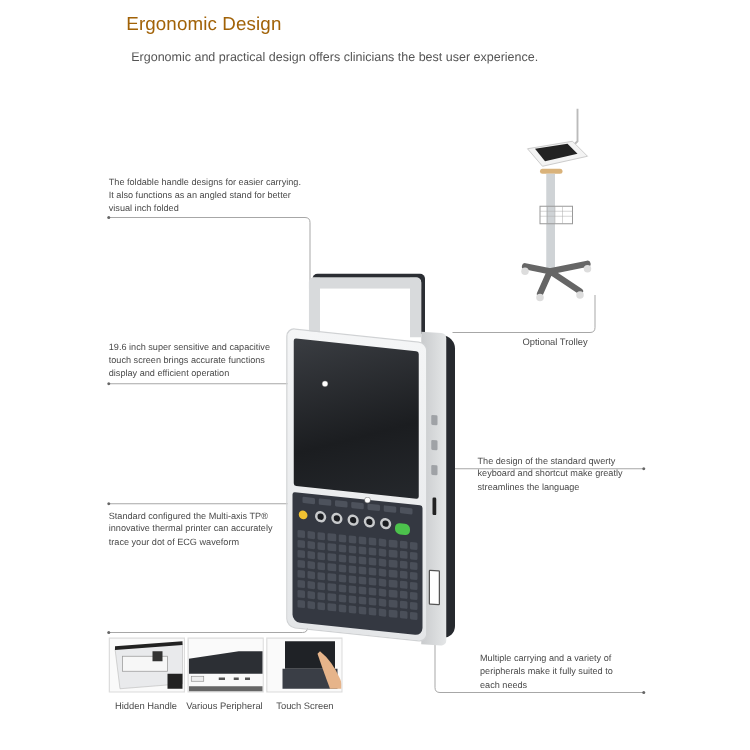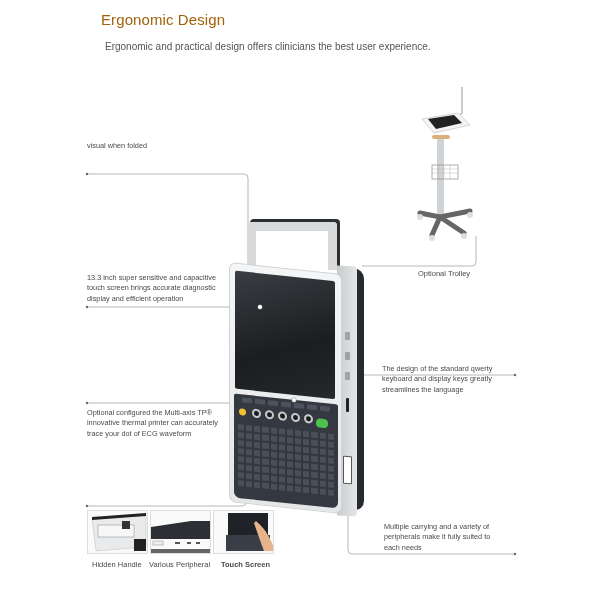--- a/index.html
+++ b/index.html
@@ -70,35 +70,37 @@
     <circle cx="87" cy="174" r="1.2"></circle>
       <circle cx="87" cy="307" r="1.2"></circle>
     <circle cx="87" cy="403" r="1.2"></circle>
       <circle cx="87" cy="506" r="1.2"></circle>
     <circle cx="515" cy="375" r="1.2"></circle>
       <circle cx="515" cy="554" r="1.2"></circle>
   </g>
 </svg>
 
 <div class="callout" style="left:87px;top:141px;">
-  <div>visual when folded</div>
+  <div>The foldable handle designs for easier carrying.</div>
+  <div>It also functions as an angled stand for better</div>
+  <div>visual inch folded</div>
 </div>
 <div class="callout" style="left:87px;top:273px;">
-  <div>13.3 inch super sensitive and capacitive</div>
-  <div>touch screen brings accurate diagnostic</div>
+  <div>19.6 inch super sensitive and capacitive</div>
+  <div>touch screen brings accurate functions</div>
   <div>display and efficient operation</div>
 </div>
 <div class="callout" style="left:87px;top:408px;">
-  <div>Optional configured the Multi-axis TP®</div>
+  <div>Standard configured the Multi-axis TP®</div>
   <div>innovative thermal printer can accurately</div>
   <div>trace your dot of ECG waveform</div>
 </div>
 <div class="callout" style="left:382px;top:364px;">
   <div>The design of the standard qwerty</div>
-  <div>keyboard and display keys greatly</div>
+  <div>keyboard and shortcut make greatly</div>
   <div>streamlines the language</div>
 </div>
 <div class="callout" style="left:384px;top:522px;">
   <div>Multiple carrying and a variety of</div>
   <div>peripherals make it fully suited to</div>
   <div>each needs</div>
 </div>
 
 <div class="trolley">
   <svg width="70" height="160" viewBox="0 0 70 160">
@@ -278,13 +280,13 @@
 <div class="thumb" style="left:213px;">
   <svg width="61" height="44" viewBox="0 0 61 44">
     <rect x="0" y="0" width="61" height="44" fill="#fafafa"></rect>
     <rect x="14" y="2" width="40" height="22" fill="#1f2226"></rect>
     <rect x="12" y="24" width="44" height="16" fill="#3a3e46"></rect>
     <path d="M42 10 Q52 18 58 32 L61 40 L50 40 Q44 24 40 12 Z" fill="#e6b48a"></path>
   </svg>
 </div>
 <div class="thumb-label" style="left:92px;">Hidden Handle</div>
 <div class="thumb-label" style="left:149px;">Various Peripheral</div>
-<div class="thumb-label" style="left:221px;font-weight:bold;">Touch Screen</div>
+<div class="thumb-label" style="left:221px;">Touch Screen</div>
 
 </body></html>

